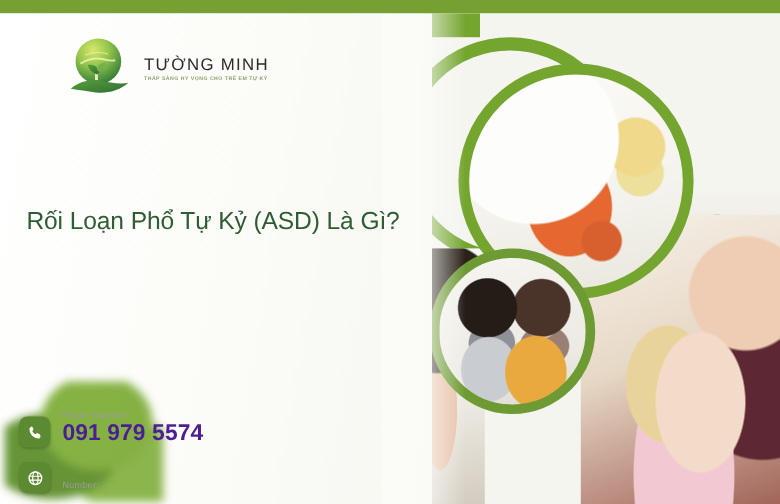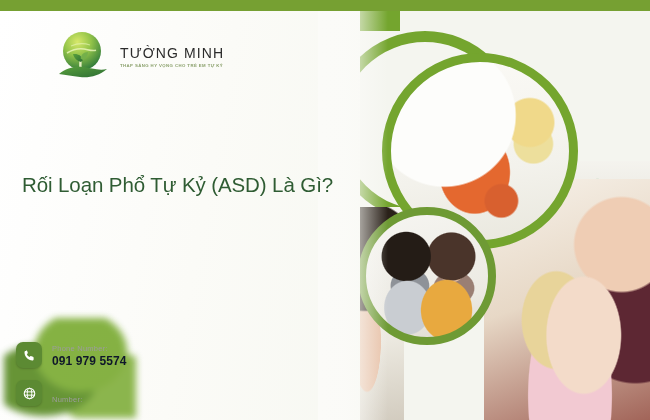--- a/index.html
+++ b/index.html
@@ -45,21 +45,21 @@
   .contact{position:absolute;left:16px;top:342px;z-index:22;display:flex;flex-direction:column;gap:12px;}
   .contact-row{display:flex;align-items:flex-end;gap:10px;}
   .c-icon{
     width:26px;height:26px;border-radius:7px;background:#5c8a33;
     display:flex;align-items:center;justify-content:center;flex:0 0 auto;
     box-shadow:0 1px 2px rgba(0,0,0,.18);
   }
   .c-icon svg{display:block;}
   .c-text{display:flex;flex-direction:column;line-height:1.1;}
   .c-label{font-size:7.5px;color:#9c9c9c;letter-spacing:.25px;margin-bottom:2px;}
-  .c-value{font-size:12px;font-weight:700;color:#0f172a;letter-spacing:.1px;white-space:nowrap;}
+  .c-value{font-size:19px;font-weight:700;color:#4c1d95;letter-spacing:.1px;white-space:nowrap;}
 
   
   .collage{position:absolute;left:330px;top:11px;width:320px;height:409px;overflow:hidden;z-index:5;background:#f4f5ef;}
 
   .ph{position:absolute;overflow:hidden;background-repeat:no-repeat;background-size:cover;}
 
   
   .circle-a{
     left:52px;top:42px;width:196px;height:196px;border-radius:50%;
     border:9px solid #74a52e;box-sizing:border-box;z-index:9;

